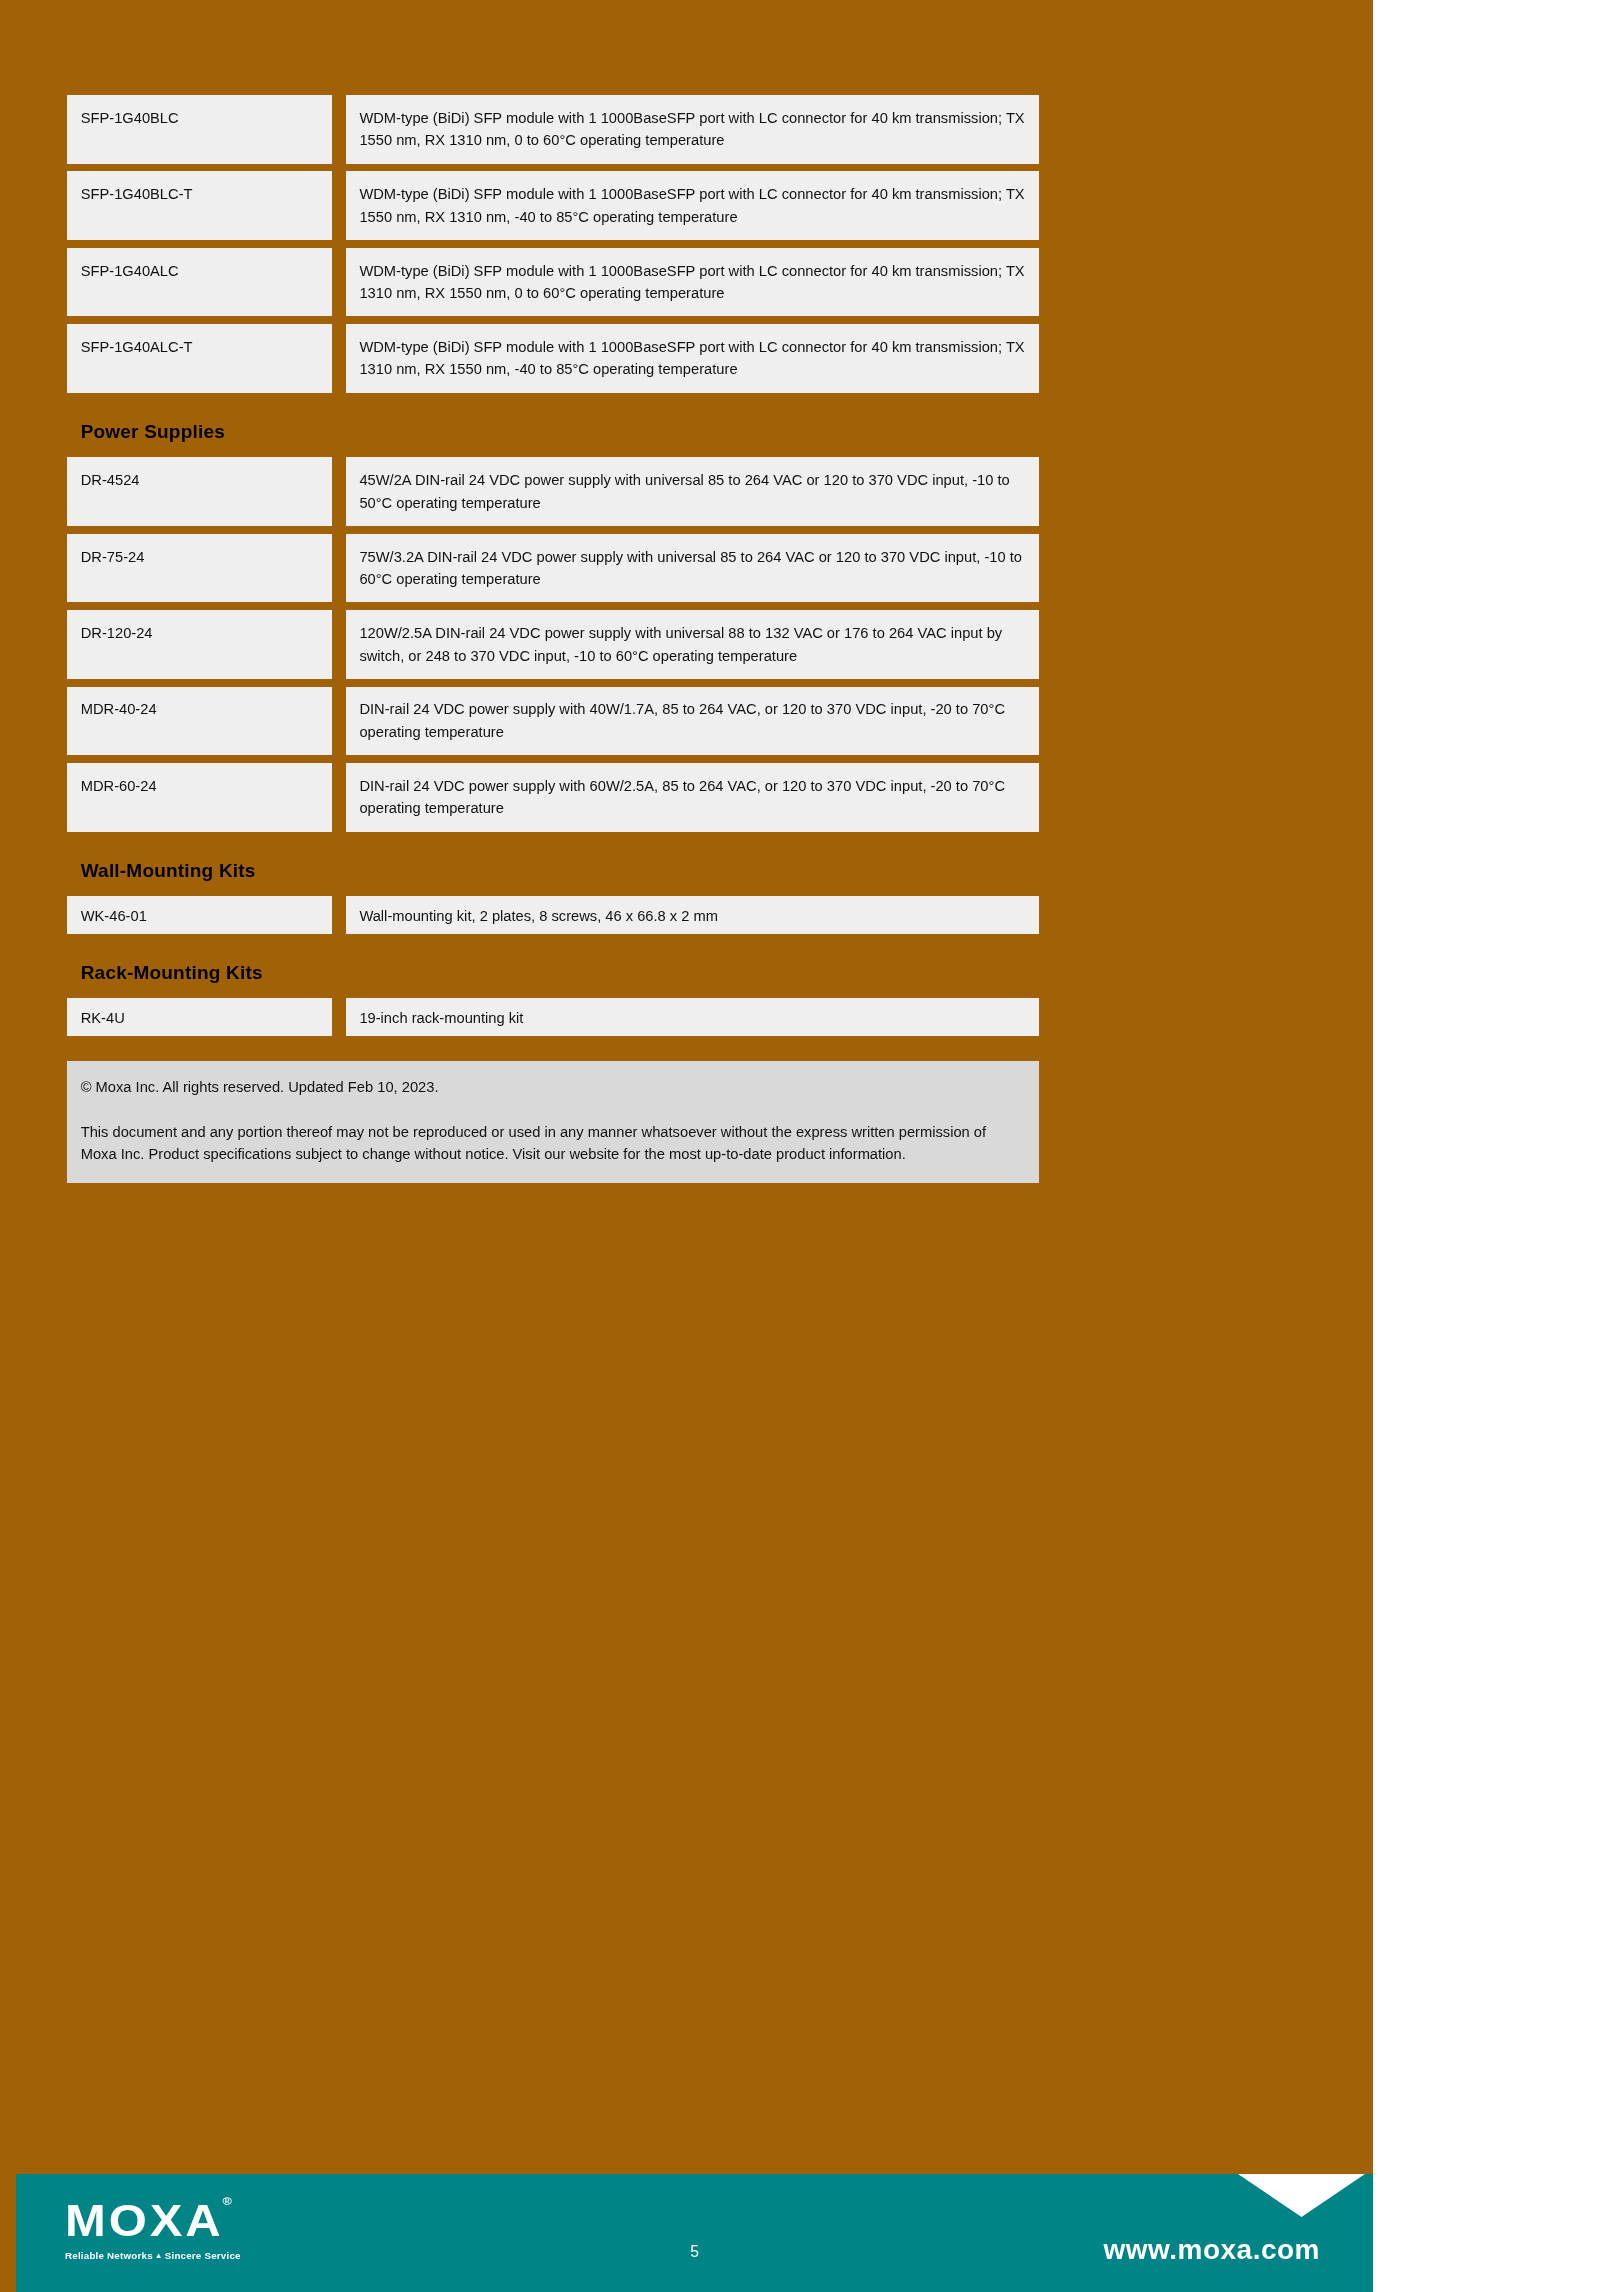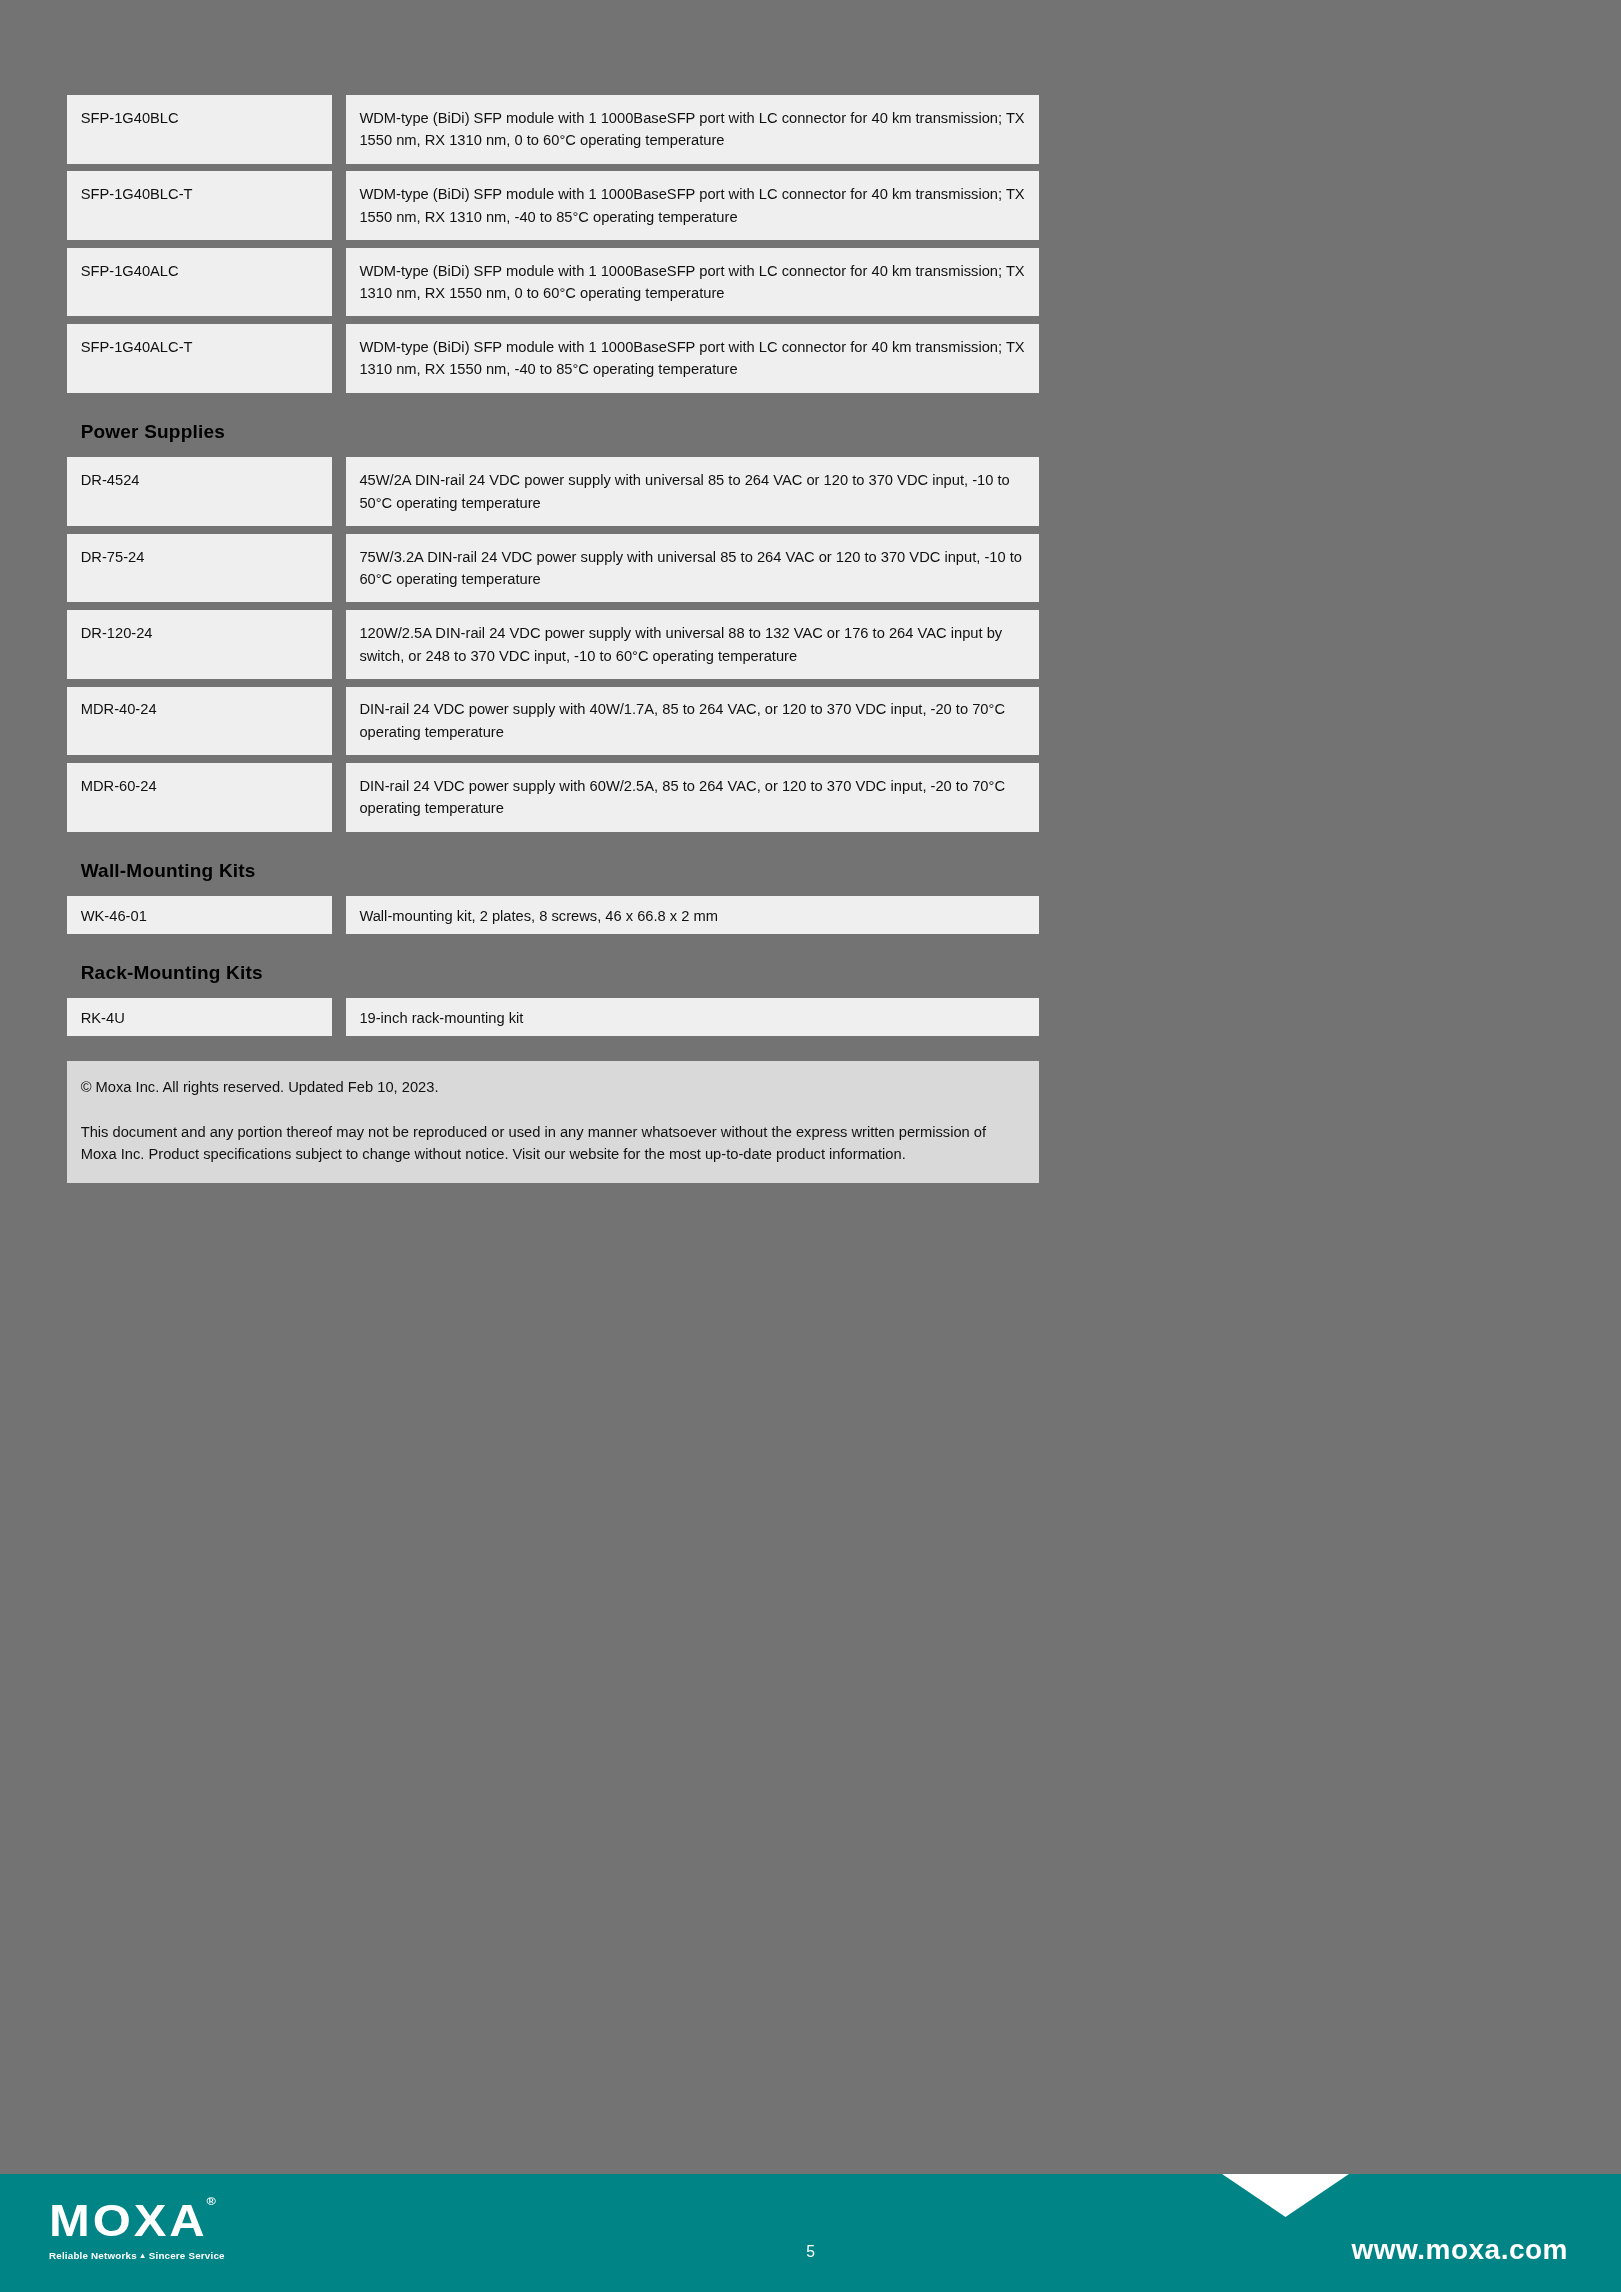--- a/index.html
+++ b/index.html
@@ -1,19 +1,19 @@
 <!DOCTYPE html>
 <html style="--brand-teal: #008486; --row-bg: #efefef; --legal-bg: #d9d9d9;"><head>
 <meta charset="utf-8">
 <style>
   html,body{margin:0;padding:0;background:#ffffff;}
   .page{
     position:relative;
-    width:1621px;height:2293px;
-    background:#737373;
+    width:1373px;height:2293px;
+    background:#a16207;
     overflow:hidden;
     font-family:"Liberation Sans", sans-serif;
     color:#111;
   }
   .content{
     position:absolute;
     left:67px;top:95px;
     width:972px;
   }
   .section-heading{
@@ -52,21 +52,21 @@
     padding:14.7px 13.7px 16.7px 13.7px;
     font-size:14.7px;
     line-height:22.5px;
     box-sizing:border-box;
     width:972px;
   }
   .legal-box p{margin:0;}
   .legal-box p + p{margin-top:22.5px;}
   .footer-band{
     position:absolute;
-    left:0;right:0;bottom:0;
+    left:16px;right:0;bottom:0;
     height:119px;
     background:var(--brand-teal,#008486);
     margin-top:17px;
   }
   .notch{
     position:absolute;
     left:1222px;top:0;
     width:127px;height:43px;
     display:block;
   }

